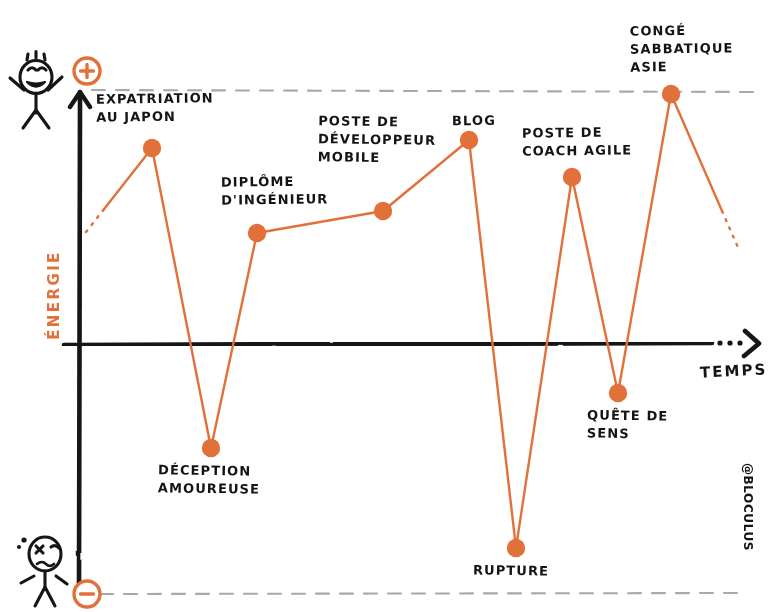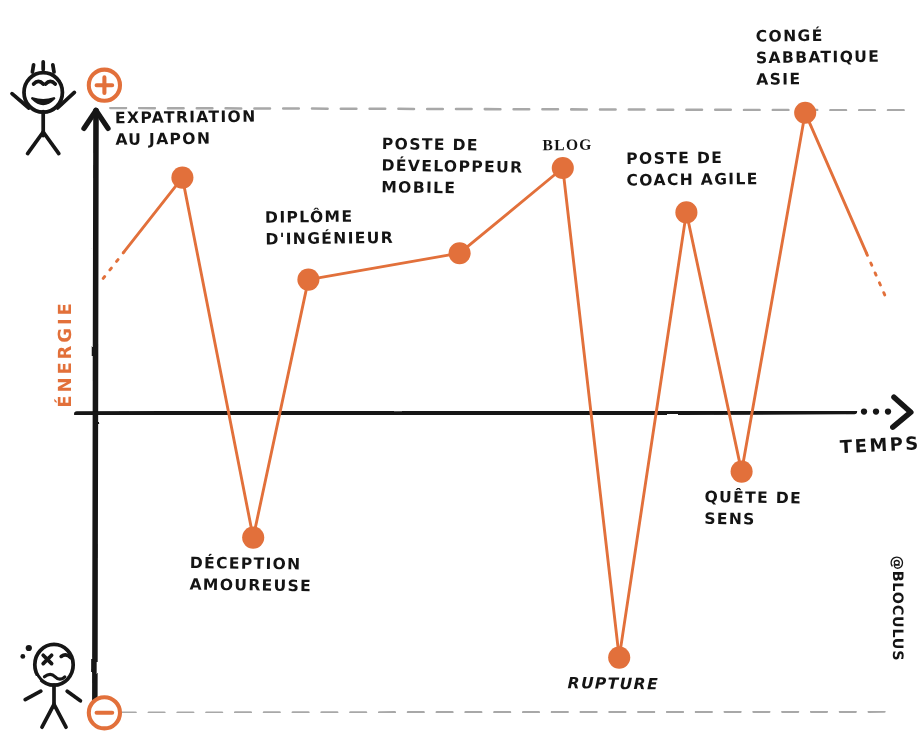--- a/index.html
+++ b/index.html
@@ -175,22 +175,22 @@
 <div id="labels">
     <div class="hand-label" style="left: 96px; top: 90px; text-align: left;">EXPATRIATION
 AU JAPON</div>
     <div class="hand-label lean-r" style="left: 158px; top: 462px; text-align: left;">DÉCEPTION
 AMOUREUSE</div>
     <div class="hand-label" style="left: 221px; top: 173px; text-align: left;">DIPLÔME
 D'INGÉNIEUR</div>
     <div class="hand-label lean-r" style="left: 318px; top: 113px; text-align: left;">POSTE DE
 DÉVELOPPEUR
 MOBILE</div>
-    <div class="hand-label" style="left: 452px; top: 112px; text-align: right; font-family: Liberation Serif, serif;">BLOG</div>
-    <div class="hand-label lean-r" style="left: 473px; top: 562px; text-align: left; font-style: italic;">RUPTURE</div>
+    <div class="hand-label" style="left: 452px; top: 112px; text-align: right;">BLOG</div>
+    <div class="hand-label lean-r" style="left: 473px; top: 562px; text-align: left;">RUPTURE</div>
     <div class="hand-label" style="left: 522px; top: 124px; text-align: left;">POSTE DE
 COACH AGILE</div>
     <div class="hand-label lean-r" style="left: 587px; top: 407px; text-align: left;">QUÊTE DE
 SENS</div>
     <div class="hand-label" style="left: 630px; top: 22px; text-align: left;">CONGÉ
 SABBATIQUE
 ASIE</div>
   </div>
 
 </body></html>

